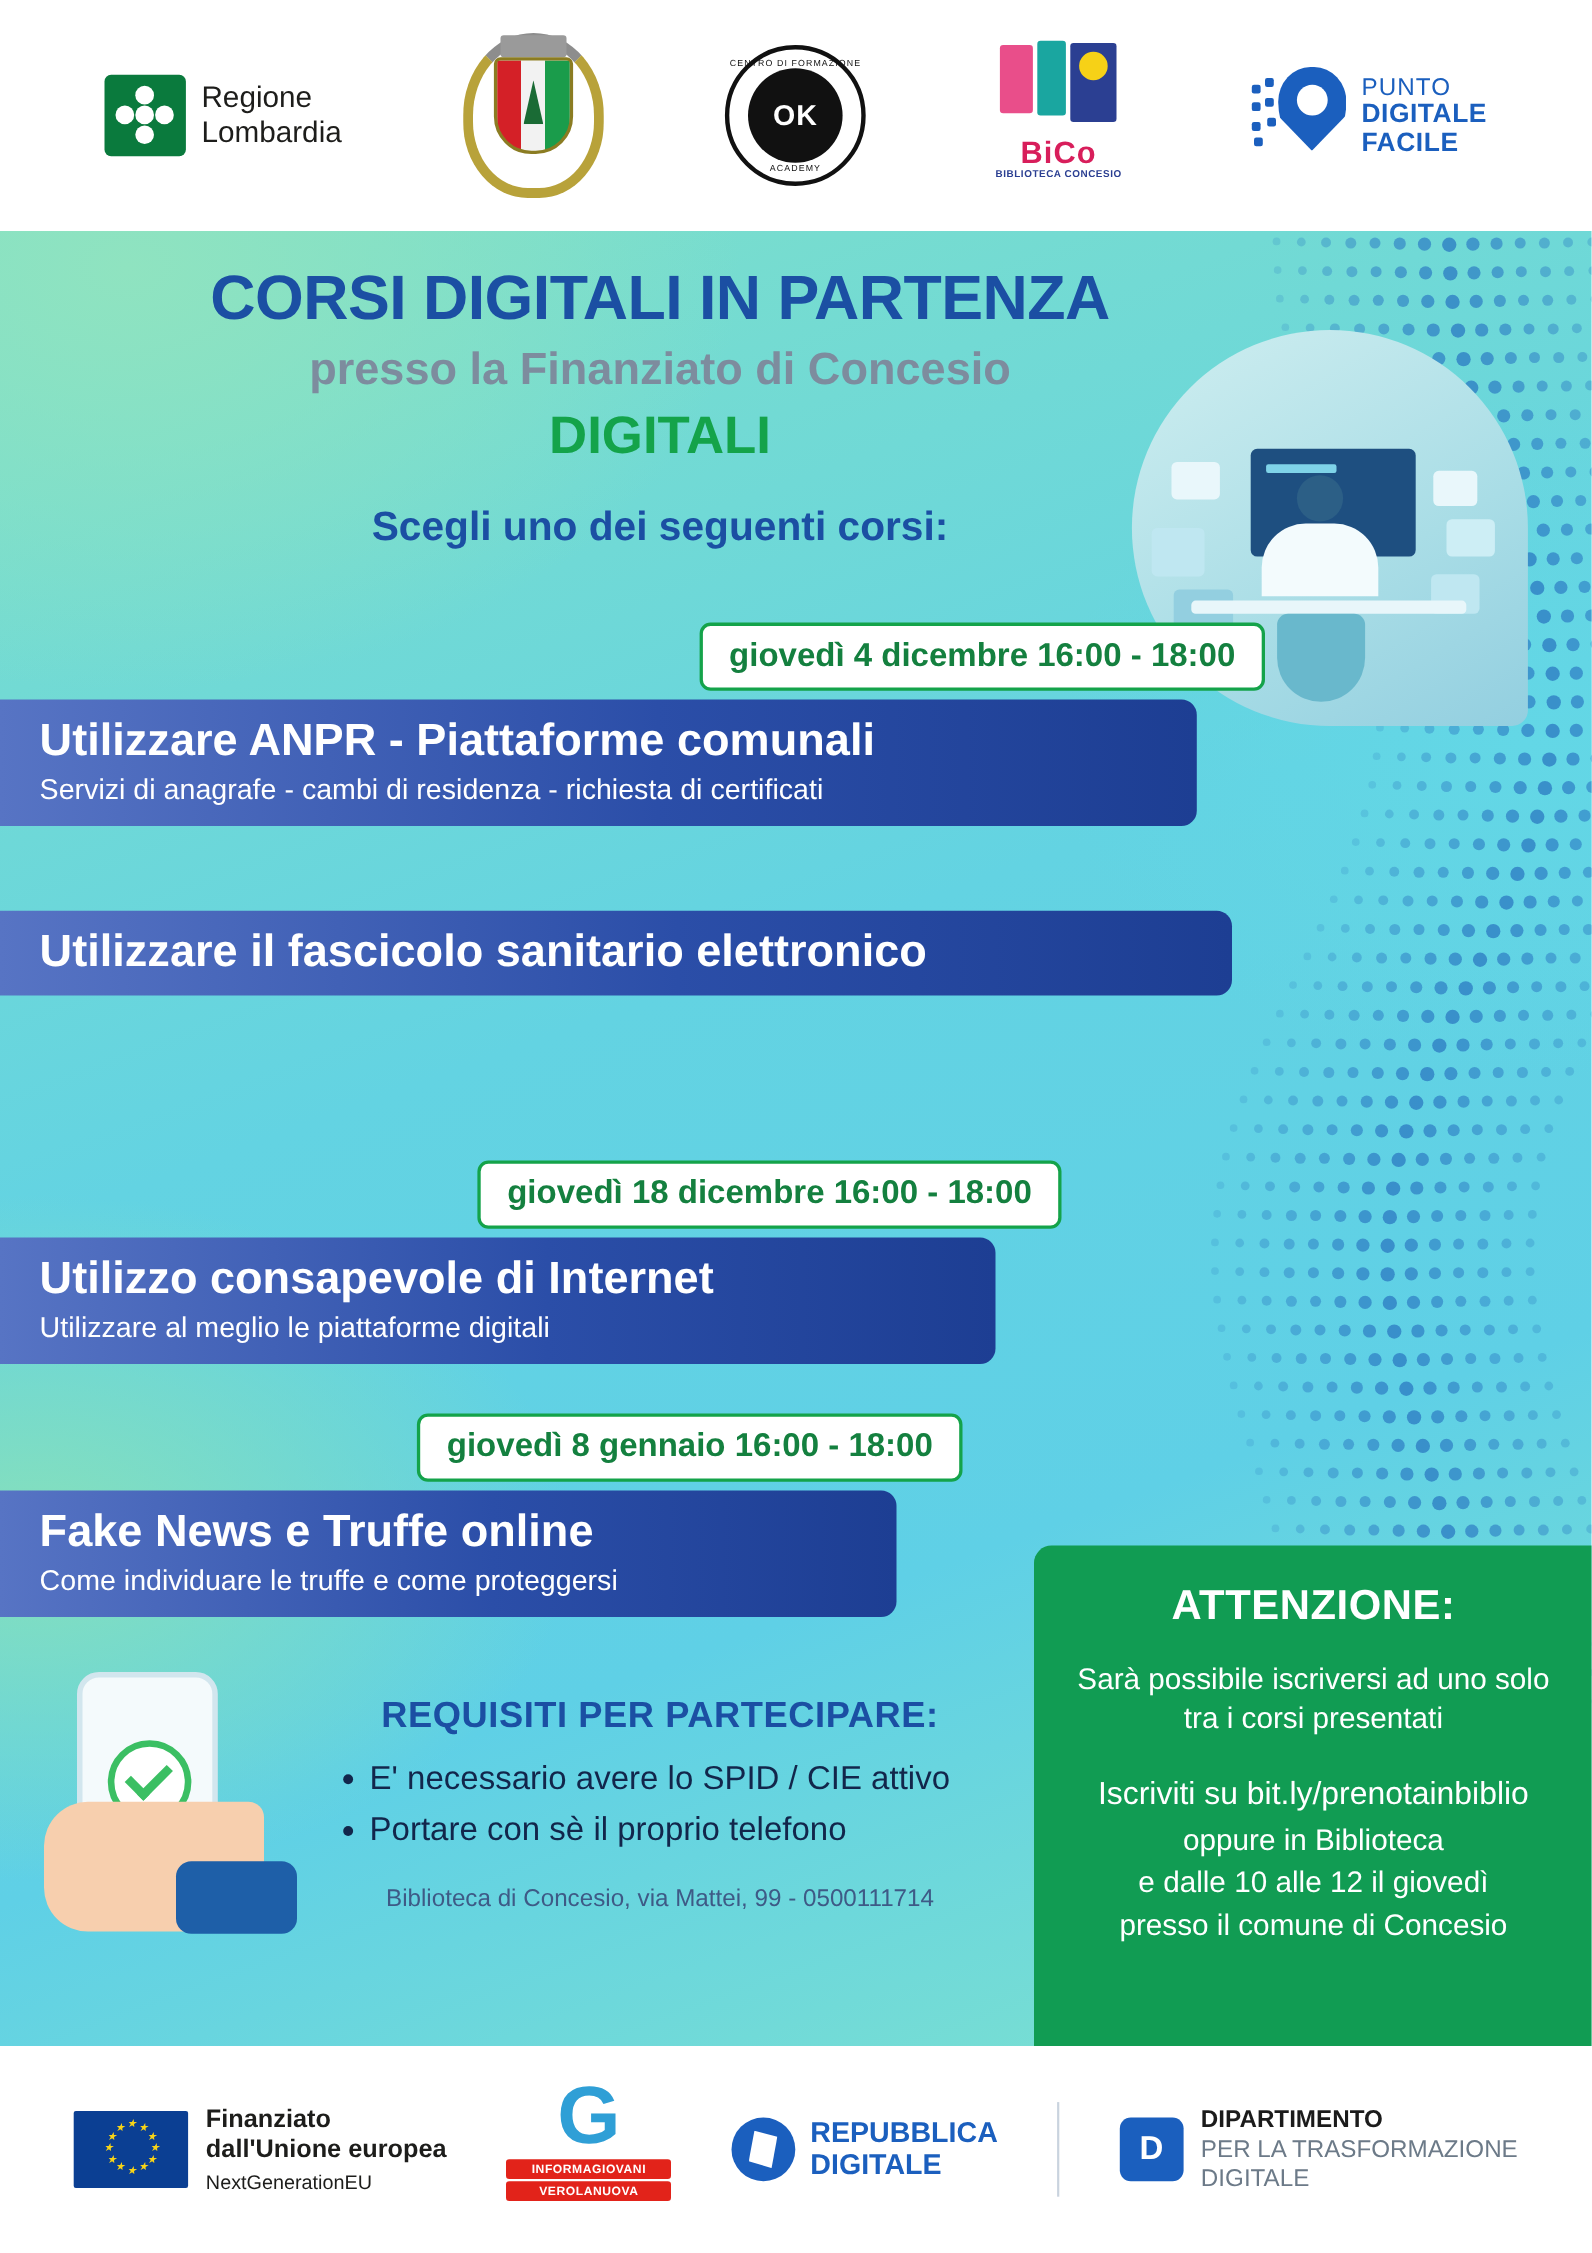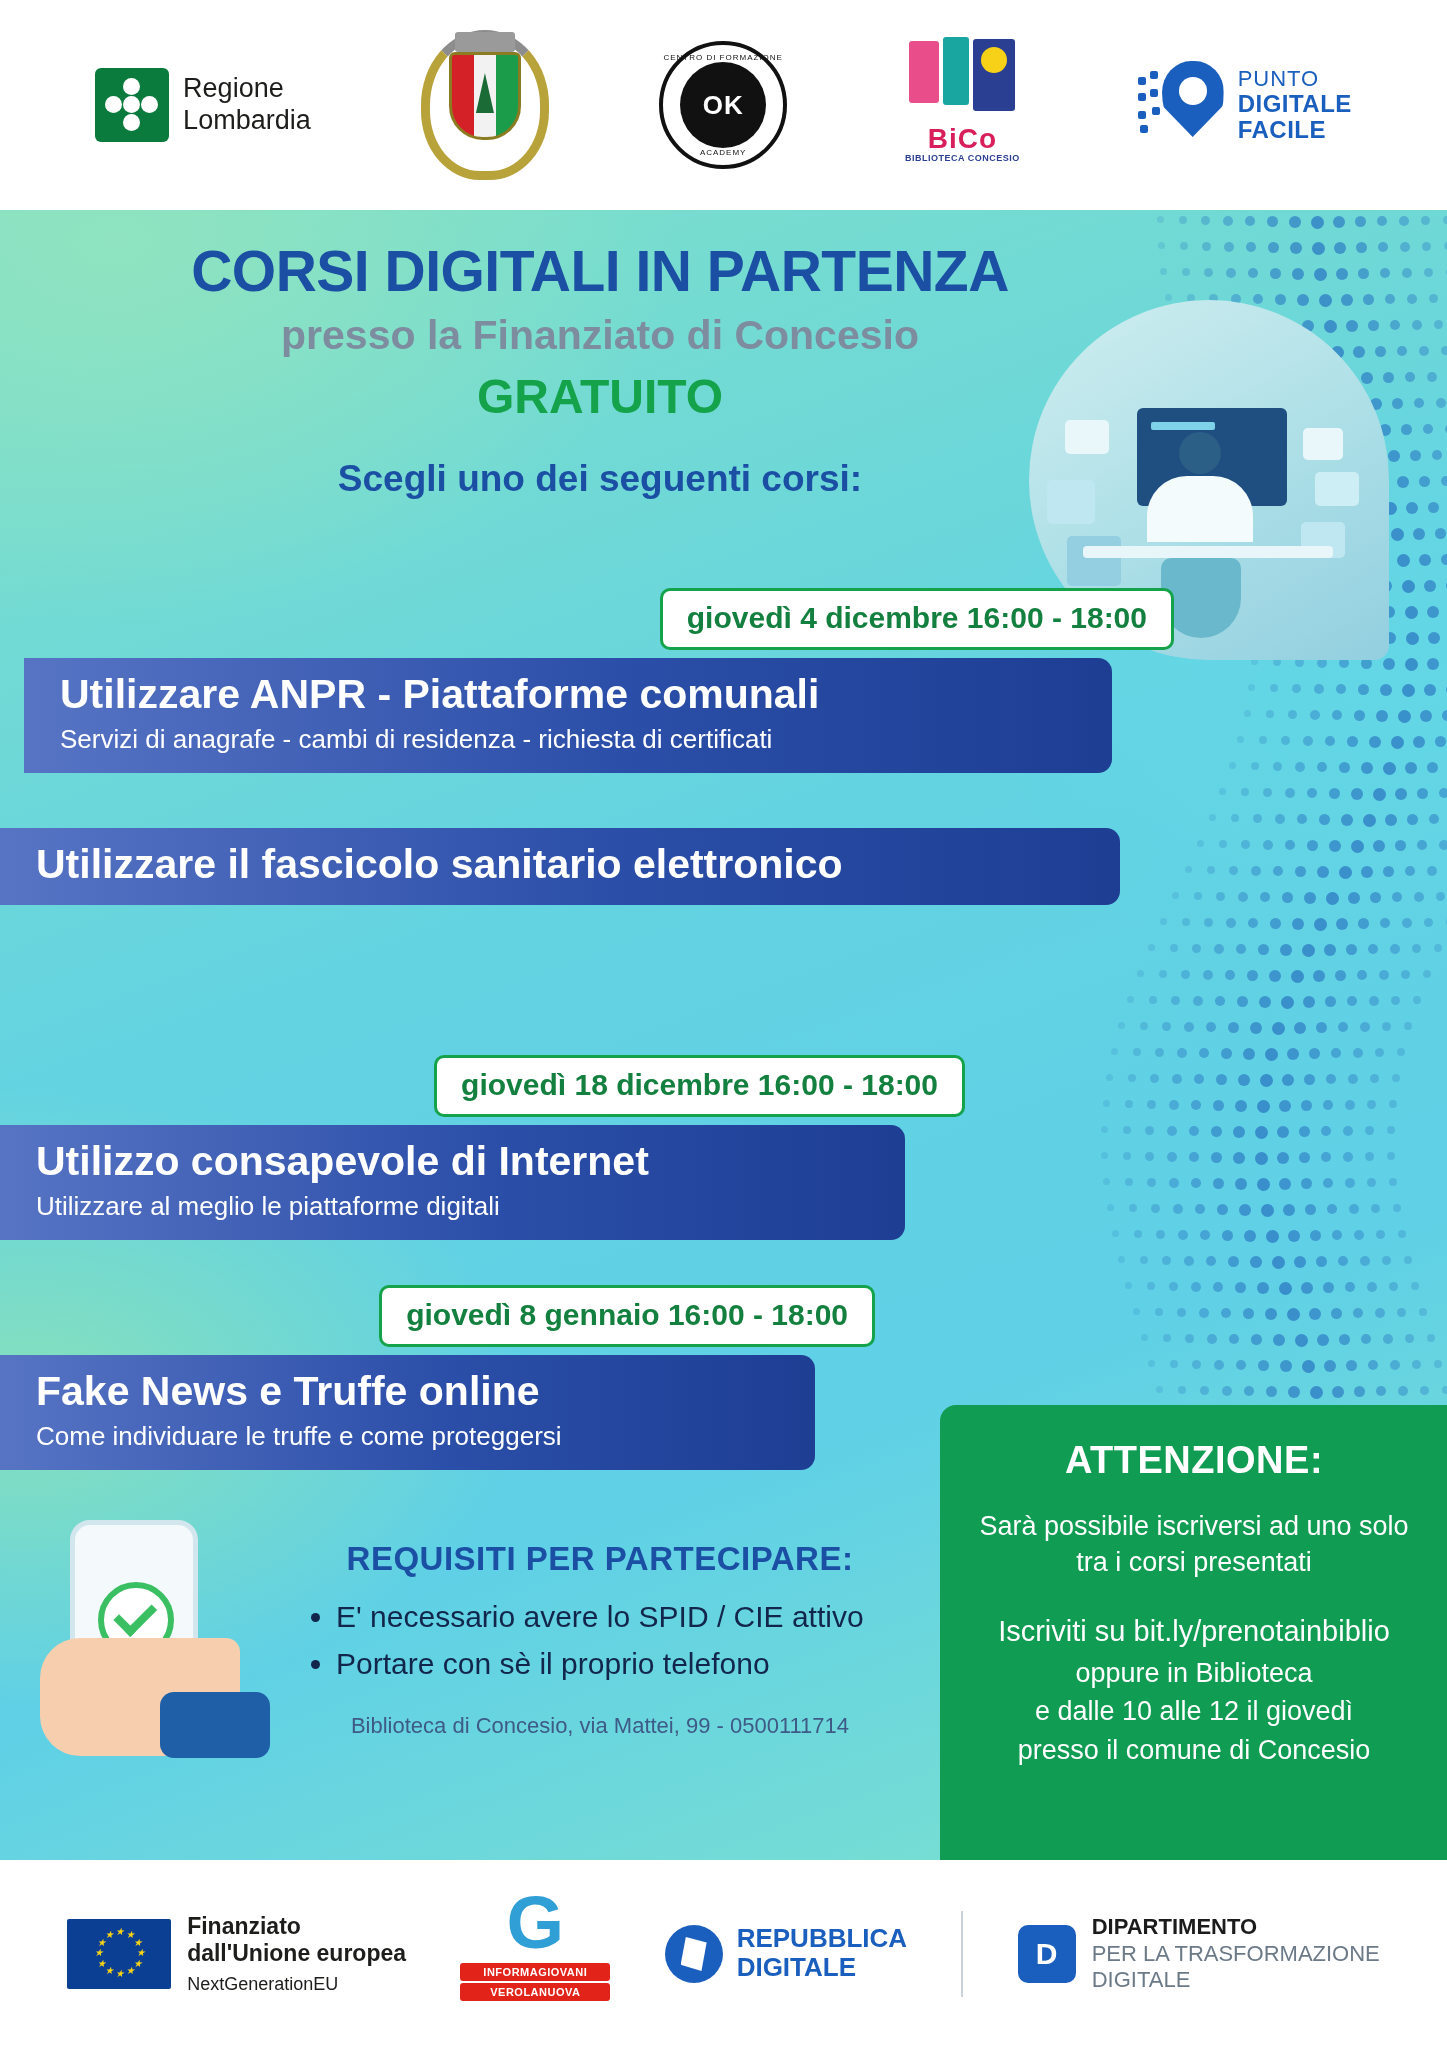--- a/index.html
+++ b/index.html
@@ -1111,39 +1111,39 @@
         <i style="left: 282.694px; top: 1332px; opacity: 0.85; width: 12px; height: 12px;"></i>
         <i style="left: 304.694px; top: 1332px; opacity: 0.75; width: 11px; height: 11px;"></i>
         <i style="left: 326.694px; top: 1332px; opacity: 0.65; width: 10px; height: 10px;"></i>
         <i style="left: 348.694px; top: 1332px; opacity: 0.55; width: 10px; height: 10px;"></i>
         <i style="left: 370.694px; top: 1332px; opacity: 0.45; width: 9px; height: 9px;"></i>
       </div>
 
     <div class="headline">
       <div class="h1">CORSI DIGITALI IN PARTENZA</div>
       <div class="h2">presso la Finanziato di Concesio</div>
-      <div class="h3">GRATUITO</div>
+      <div class="h3">DIGITALI</div>
       <div class="h4">Scegli uno dei seguenti corsi:</div>
     </div>
 
     <div class="illo">
       <span class="tile t1"></span>
         <span class="tile t2"></span>
         <span class="tile t3"></span>
       <span class="tile t4"></span>
         <span class="tile t5"></span>
         <span class="tile t6"></span>
       <span class="screen"></span>
       <span class="person-head"></span>
       <span class="person-body"></span>
       <span class="desk"></span>
       <span class="chair"></span>
     </div>
 
-    <div class="course" style="top:378px; width:1150px;margin-left:24px;">
+    <div class="course" style="top:356px; width:1150px;">
       <div class="chip-row">
         <span class="date-chip">giovedì 4 dicembre 16:00 - 18:00</span>
       </div>
       <div class="course-bar" style="width:1088px;">
         <div class="course-title">Utilizzare ANPR - Piattaforme comunali</div>
         <div class="course-sub">Servizi di anagrafe - cambi di residenza - richiesta di certificati</div>
       </div>
     </div>
 
     <div class="course" style="top:610px; width:1180px;">

